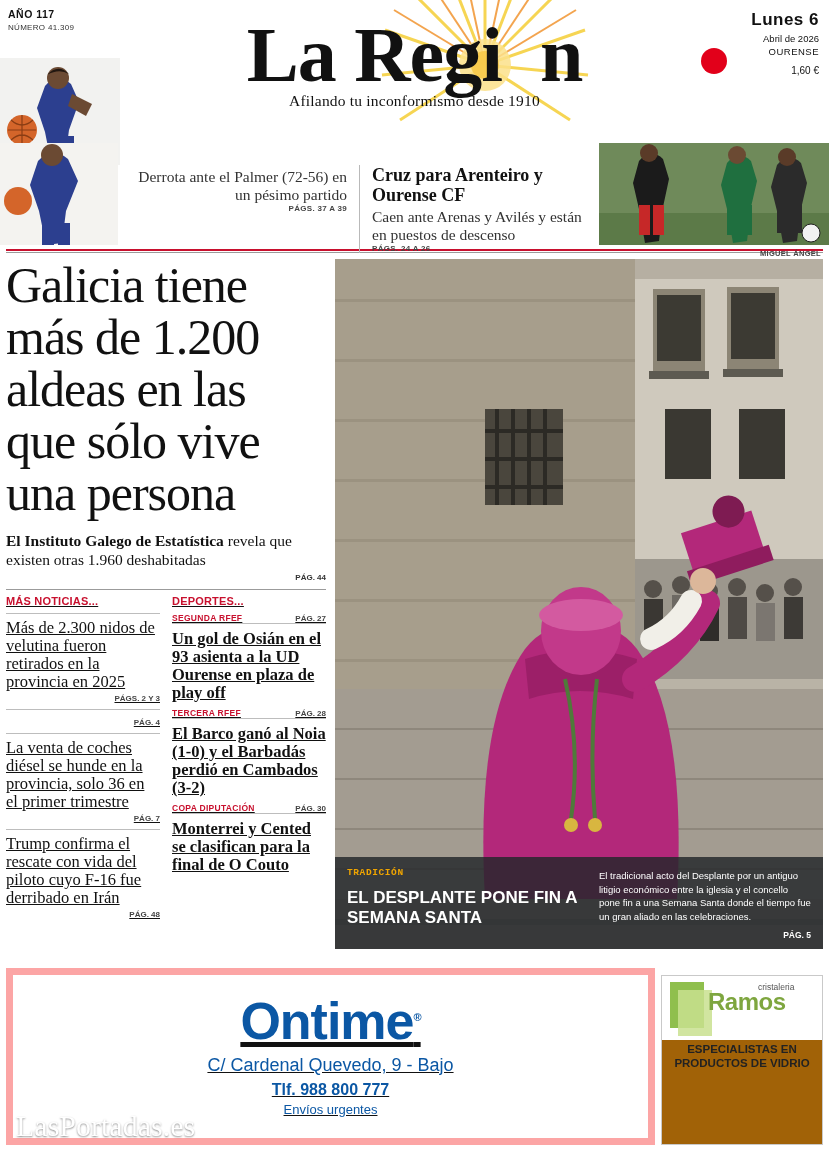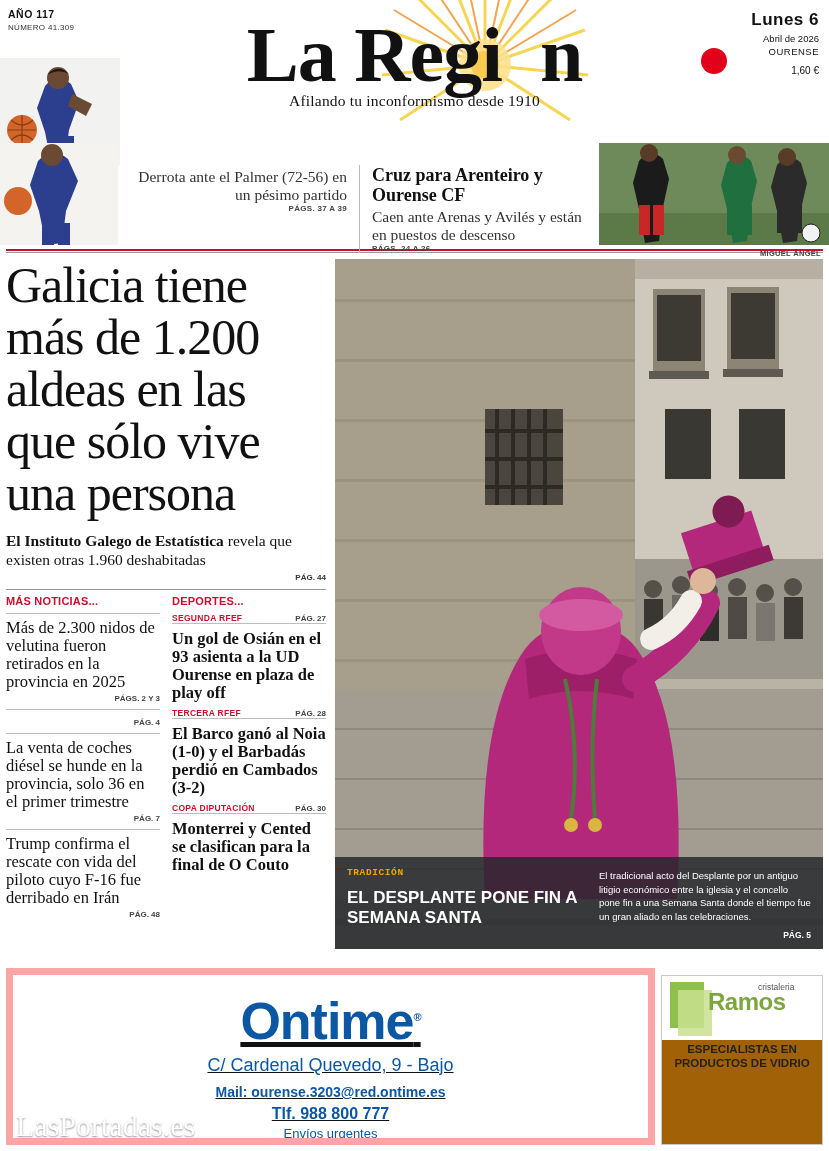--- a/index.html
+++ b/index.html
@@ -71,21 +71,21 @@
   }
   .lead .sub{
     margin-top:12px;font-size:15.5px;line-height:19px;
   }
   .lead .sub b{font-weight:bold;}
   .lead .pag{font-family:"Liberation Sans",sans-serif;font-size:8px;font-weight:bold;text-align:right;margin-top:4px;color:#333;}
 
   .hr-thin{height:1px;background:#9b9b9b;margin:7px 0 0 0;}
 
   
-  .subcols{display:flex;gap:12px;margin-top:5px;}
+  .subcols{display:flex;gap:12px;margin-top:5px;text-decoration:underline;}
   .subcol{width:155px;}
   .sec-head{
     font-family:"Liberation Sans",sans-serif;font-size:11px;font-weight:bold;
     color:#c8102e;letter-spacing:.2px;margin-bottom:4px;
   }
   .news-item{border-top:1px solid #bdbdbd;padding-top:5px;margin-top:6px;}
   .news-item:first-of-type{border-top:none;margin-top:0;padding-top:0;}
   .news-item h4{margin:0;font-size:16.5px;line-height:18px;font-weight:normal;font-family:"Liberation Serif",serif;}
   .news-item .pg{font-family:"Liberation Sans",sans-serif;font-size:8px;font-weight:bold;text-align:right;color:#444;margin-top:3px;}
 
@@ -479,21 +479,20 @@
     </div>
   </div>
 
   <div class="ads">
 
     <div class="ad-ontime">
       <div class="brand">
         <span>Ontime</span><span class="reg">®</span>
       </div>
       <div class="addr">C/ Cardenal Quevedo, 9 - Bajo</div>
-      <div class="mail">Mail: ourense.3203@red.ontime.es</div>
       <div class="tlf">Tlf. 988 800 777</div>
       <div class="env">Envíos urgentes</div>
     </div>
 
     <div class="ad-ramos">
       <div class="rtop">
         <div class="rsq"></div>
         <div class="rsq2"></div>
         <div class="rsub">cristaleria</div>
         <div class="rname">Ramos</div>

